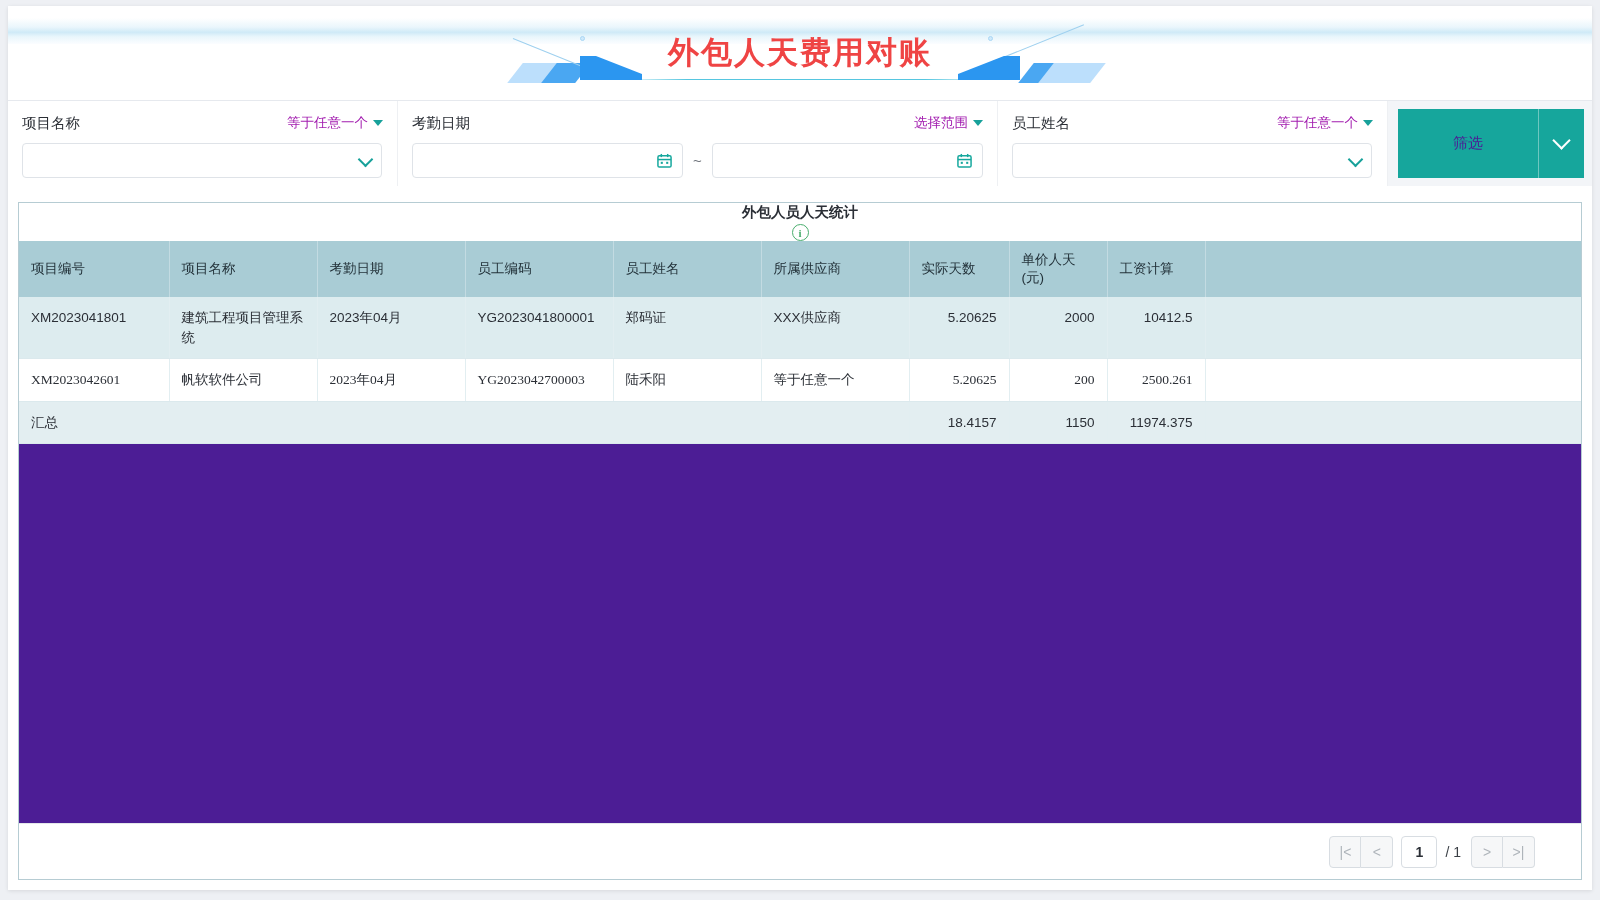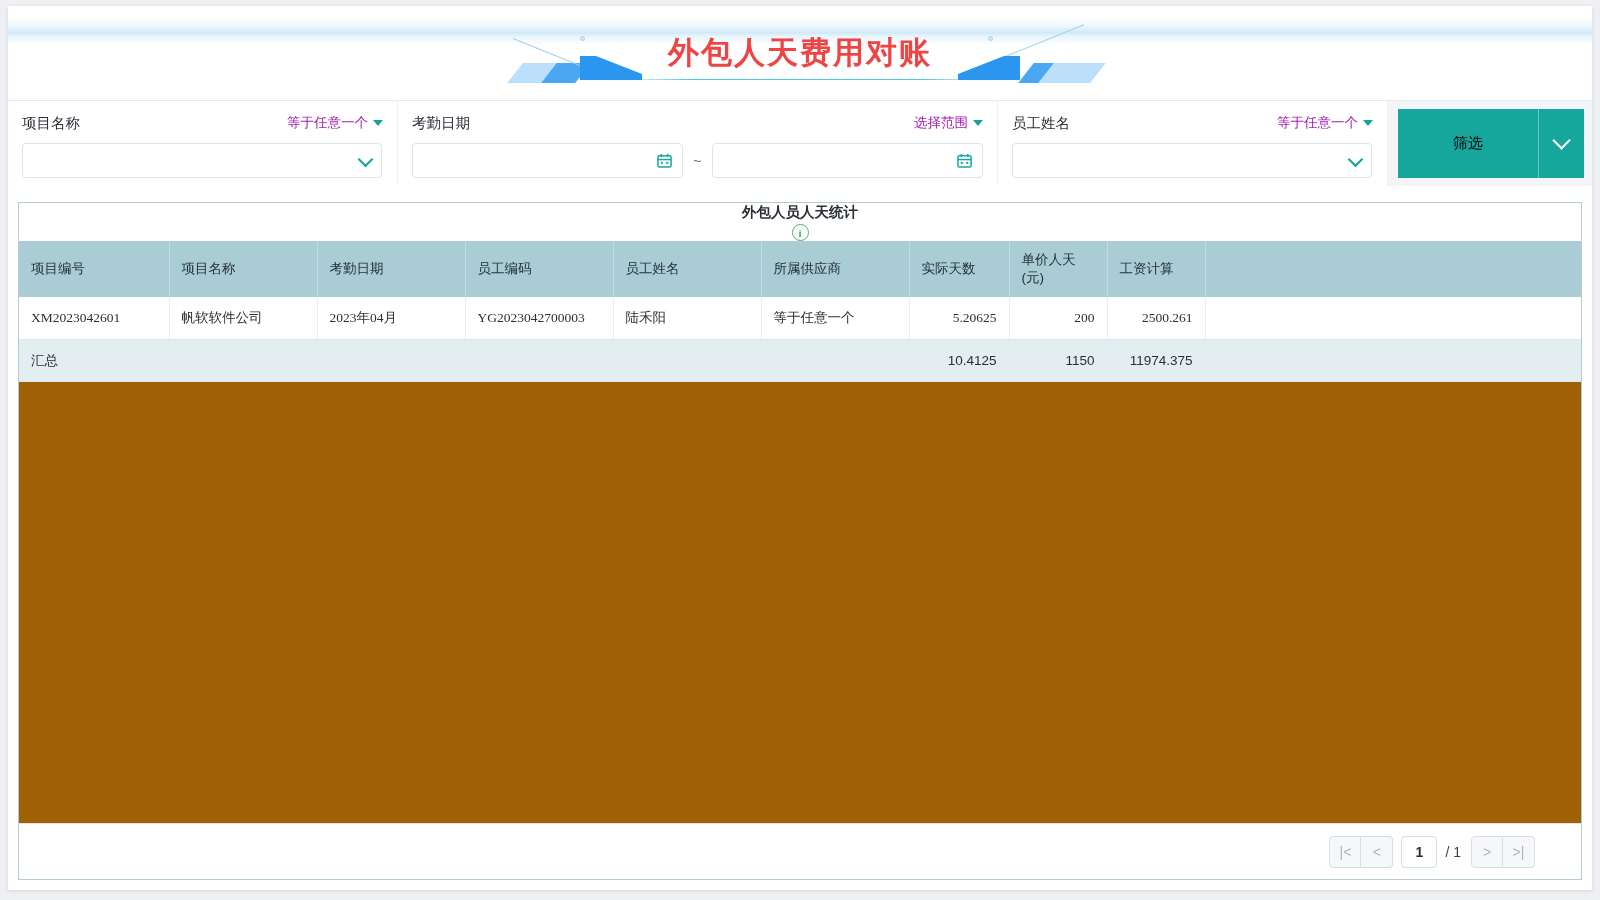--- a/index.html
+++ b/index.html
@@ -153,21 +153,21 @@
 
   .fbtn-wrap {
     display: flex; align-items: stretch;
     flex: 1;
     background: #f3f5f8;
     padding: 8px 8px 8px 10px;
   }
   .fbtn {
     flex: 1;
     background: #16a69c;
-    color: #000000; font-size: 15px;
+    color: #4c1d95; font-size: 15px;
     display: flex; align-items: center; justify-content: center;
     cursor: pointer;
   }
   .fbtn-arrow {
     width: 46px;
     background: #16a69c;
     border-left: 1px solid #6ec7c0;
     display: flex; align-items: center; justify-content: center;
     cursor: pointer;
   }
@@ -227,21 +227,21 @@
     border-bottom: 1px solid #dbe9ed;
     vertical-align: top;
     line-height: 1.45;
   }
   table.grid td:last-child { border-right: none; }
   tr.r-even td { background: #ddecef; }
   tr.r-odd  td { background: #ffffff; font-family: Liberation Serif, serif; }
   tr.r-sum  td { background: #e3eef1; }
   td.num { text-align: right; }
 
-  .tbl-scroll { flex: 1; overflow: hidden; background: #a16207; }
+  .tbl-scroll { flex: 1; overflow: hidden; background: #4c1d95; }
 
   
   .pager {
     height: 56px;
     border-top: 1px solid #e4e7ea;
     display: flex; align-items: center; justify-content: flex-end;
     padding-right: 46px;
     background: #fff;
   }
   .pgroup { display: flex; align-items: center; }
@@ -399,35 +399,47 @@
             <th>实际天数</th>
             <th>
               <div>单价人天</div>
               <div>(元)</div>
             </th>
             <th>工资计算</th>
             <th></th>
           </tr>
         </thead>
         <tbody>
+          <tr class="r-even">
+            <td>XM2023041801</td>
+            <td>建筑工程项目管理系统</td>
+            <td>2023年04月</td>
+            <td>YG2023041800001</td>
+            <td>郑码证</td>
+            <td>XXX供应商</td>
+            <td class="num">5.20625</td>
+            <td class="num">2000</td>
+            <td class="num">10412.5</td>
+            <td></td>
+          </tr>
           <tr class="r-odd">
             <td>XM2023042601</td>
             <td>帆软软件公司</td>
             <td>2023年04月</td>
             <td>YG2023042700003</td>
             <td>陆禾阳</td>
             <td>等于任意一个</td>
             <td class="num">5.20625</td>
             <td class="num">200</td>
             <td class="num">2500.261</td>
             <td></td>
           </tr>
           <tr class="r-sum">
             <td colspan="6">汇总</td>
-            <td class="num">10.4125</td>
+            <td class="num">18.4157</td>
             <td class="num">1150</td>
             <td class="num">11974.375</td>
             <td></td>
           </tr>
         </tbody>
       </table>
     </div>
 
     <div class="pager">
       <div class="pgroup">

